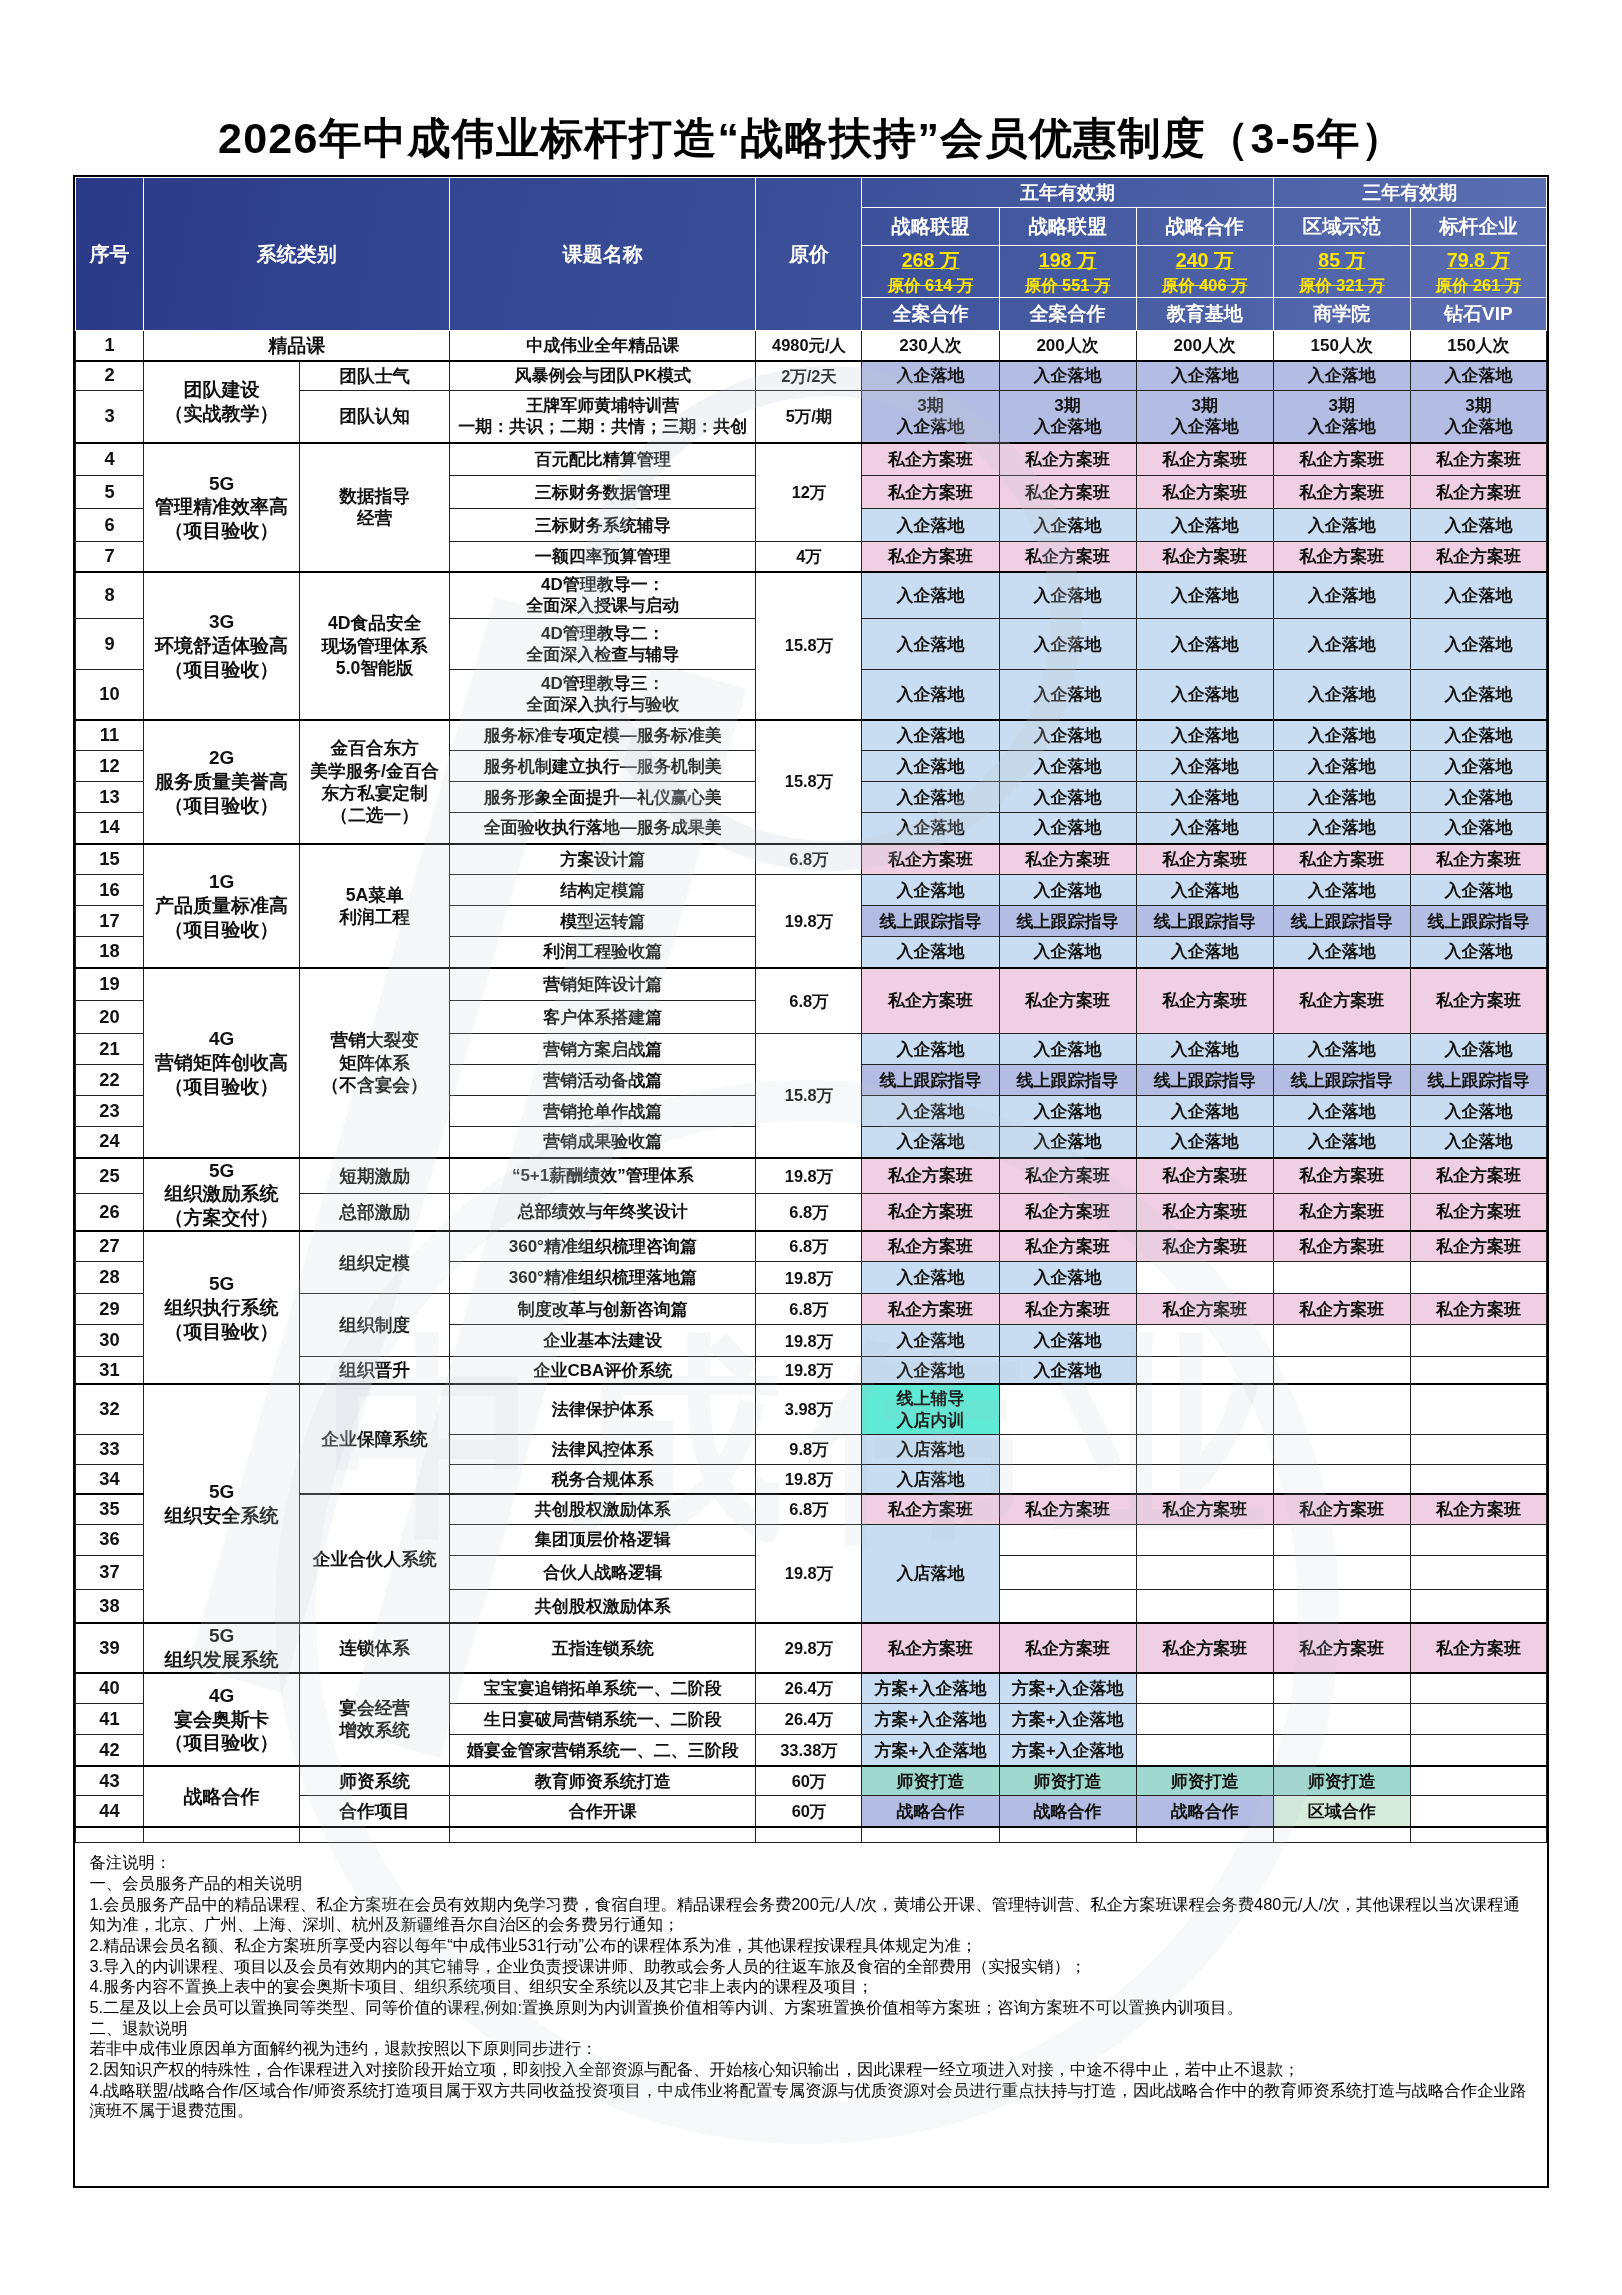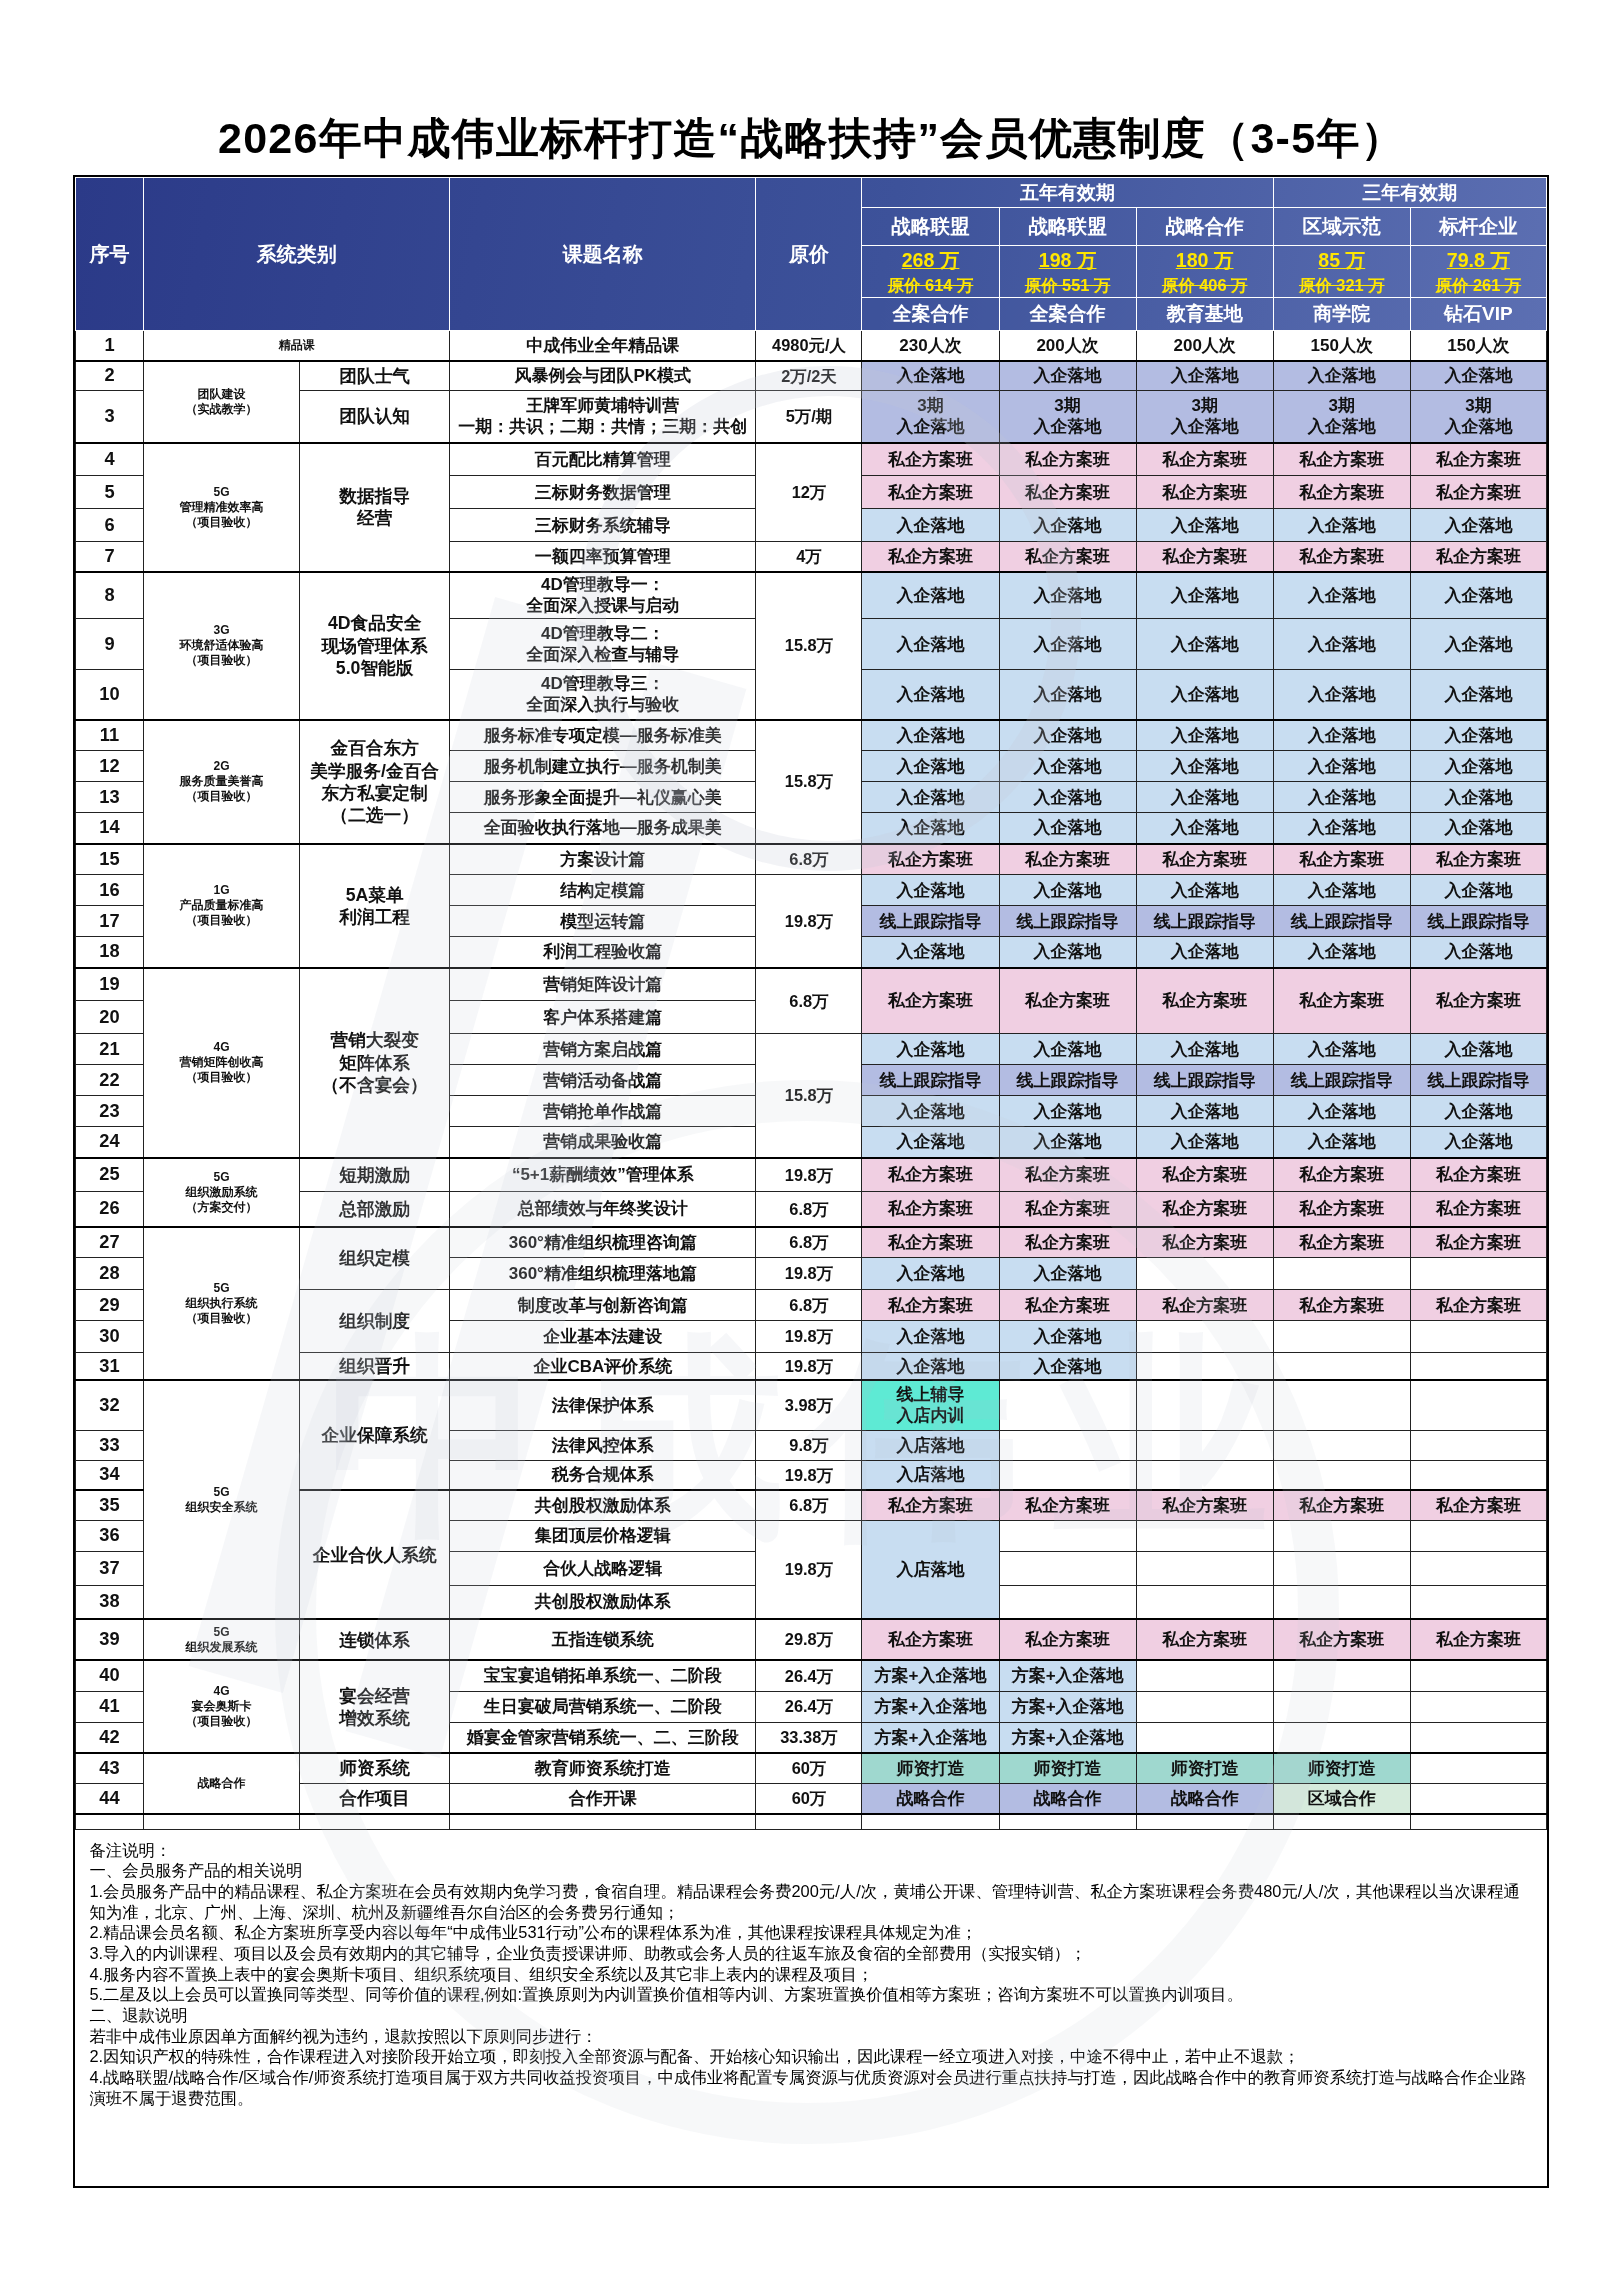--- a/index.html
+++ b/index.html
@@ -21,21 +21,21 @@
   th.hPrice{line-height:1.35;}
   .p1{font-size:19.6px;color:#ffe600;font-weight:700;text-decoration:underline;}
   .p2{font-size:16.4px;color:#ffe600;font-weight:600;text-decoration:line-through;}
   
   tbody td{border:0.7px solid #222;text-align:center;vertical-align:middle;
            white-space:pre-line;padding:0 2.6px;font-size:17px;font-weight:600;
            color:#111;background:#fff;line-height:1.25;box-sizing:border-box;}
   tbody tr:first-child td{border-top:1.3px solid #000;}
   tbody tr.thick td{border-top:2px solid #000;}
   td.n{font-size:18.3px;font-weight:600;}
-  td.cat{font-size:12px;}
+  td.cat{font-size:19px;}
   td.sub{font-size:17.7px;}
   td.course{font-size:17px;}
   td.price{font-size:16.4px;}
   td.plan{font-size:17px;}
   
   .notes{padding:9.2px 14.4px 0 14.4px;font-size:16.4px;line-height:1.26;color:#000;
          font-weight:500;text-align:left;}
   .notes div{margin:0;}
   
   .wm{position:absolute;inset:0;pointer-events:none;z-index:3;overflow:hidden;}
@@ -81,21 +81,21 @@
           <tr style="height: 38px;">
             <th class="hTier">战略联盟</th>
             <th class="hTier">战略联盟</th>
             <th class="hTier">战略合作</th>
             <th class="hTier">区域示范</th>
             <th class="hTier">标杆企业</th>
           </tr>
           <tr style="height: 51px;">
             <th class="hPrice"><span class="p1">268 万</span><br><span class="p2">原价 614 万</span></th>
             <th class="hPrice"><span class="p1">198 万</span><br><span class="p2">原价 551 万</span></th>
-            <th class="hPrice"><span class="p1">180 万</span><br><span class="p2">原价 406 万</span></th>
+            <th class="hPrice"><span class="p1">240 万</span><br><span class="p2">原价 406 万</span></th>
             <th class="hPrice"><span class="p1">85 万</span><br><span class="p2">原价 321 万</span></th>
             <th class="hPrice"><span class="p1">79.8 万</span><br><span class="p2">原价 261 万</span></th>
           </tr>
           <tr style="height: 33px;">
             <th class="hTag">全案合作</th>
             <th class="hTag">全案合作</th>
             <th class="hTag">教育基地</th>
             <th class="hTag">商学院</th>
             <th class="hTag">钻石VIP</th>
           </tr>

